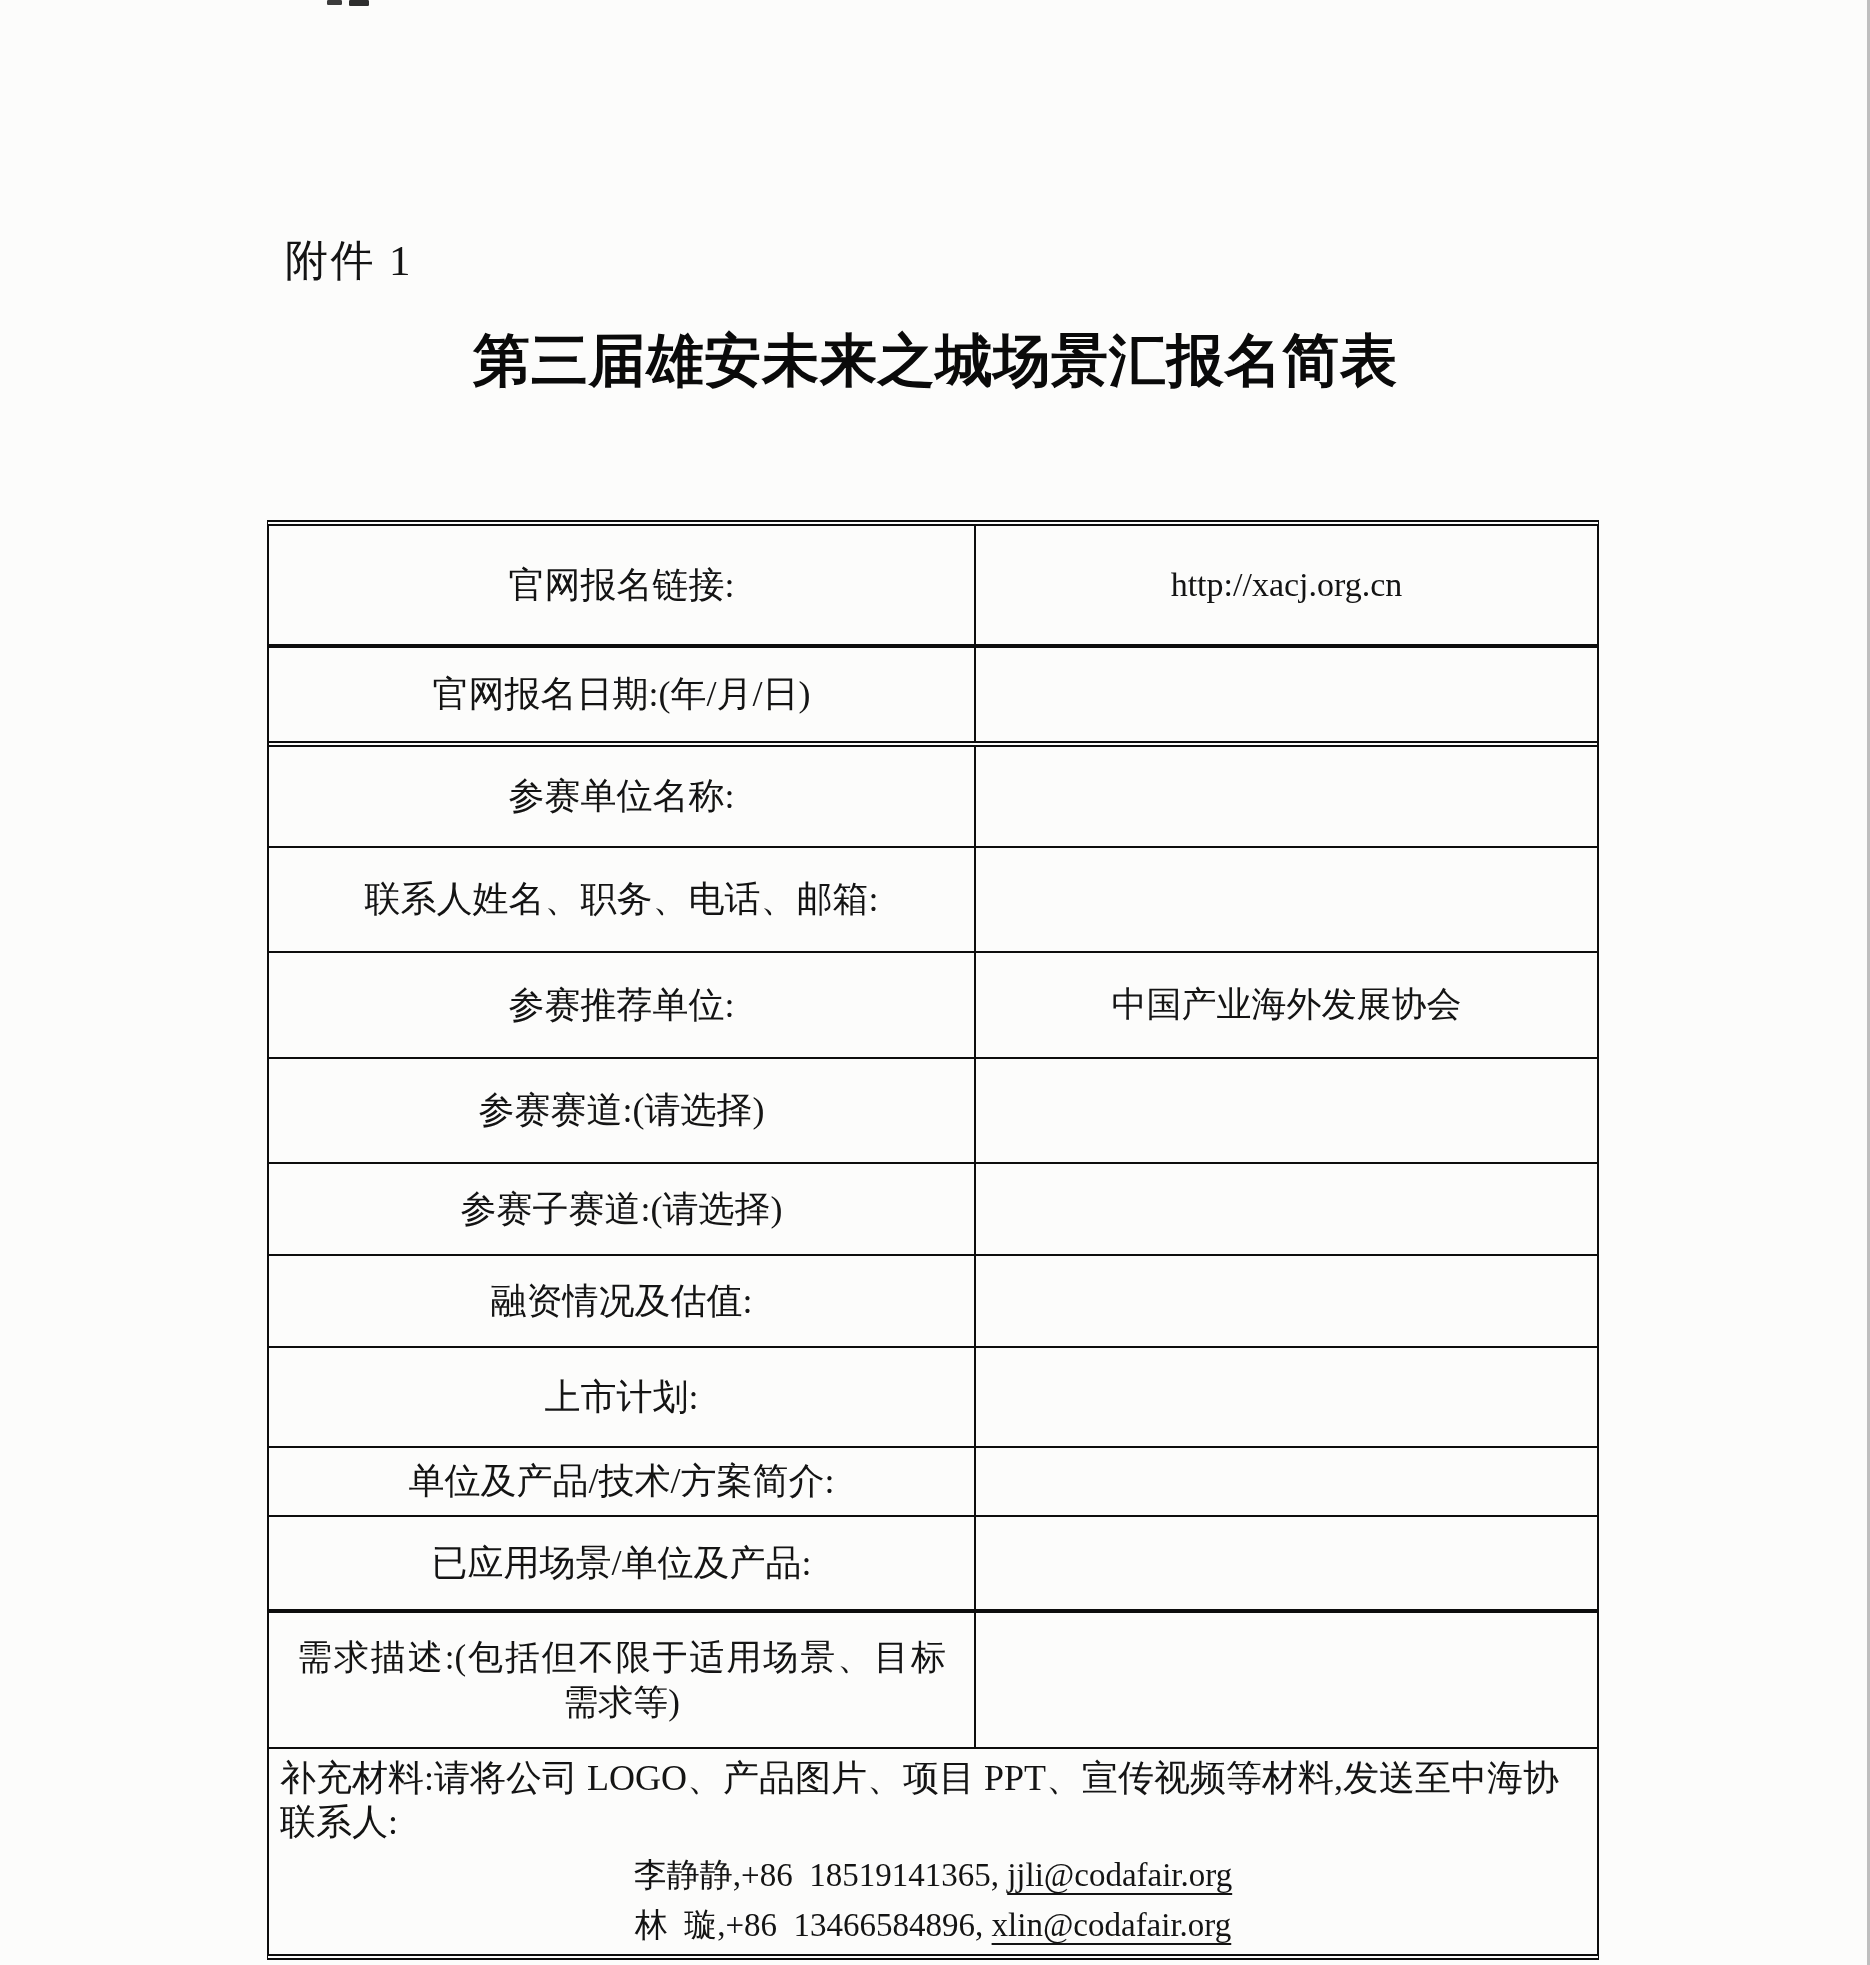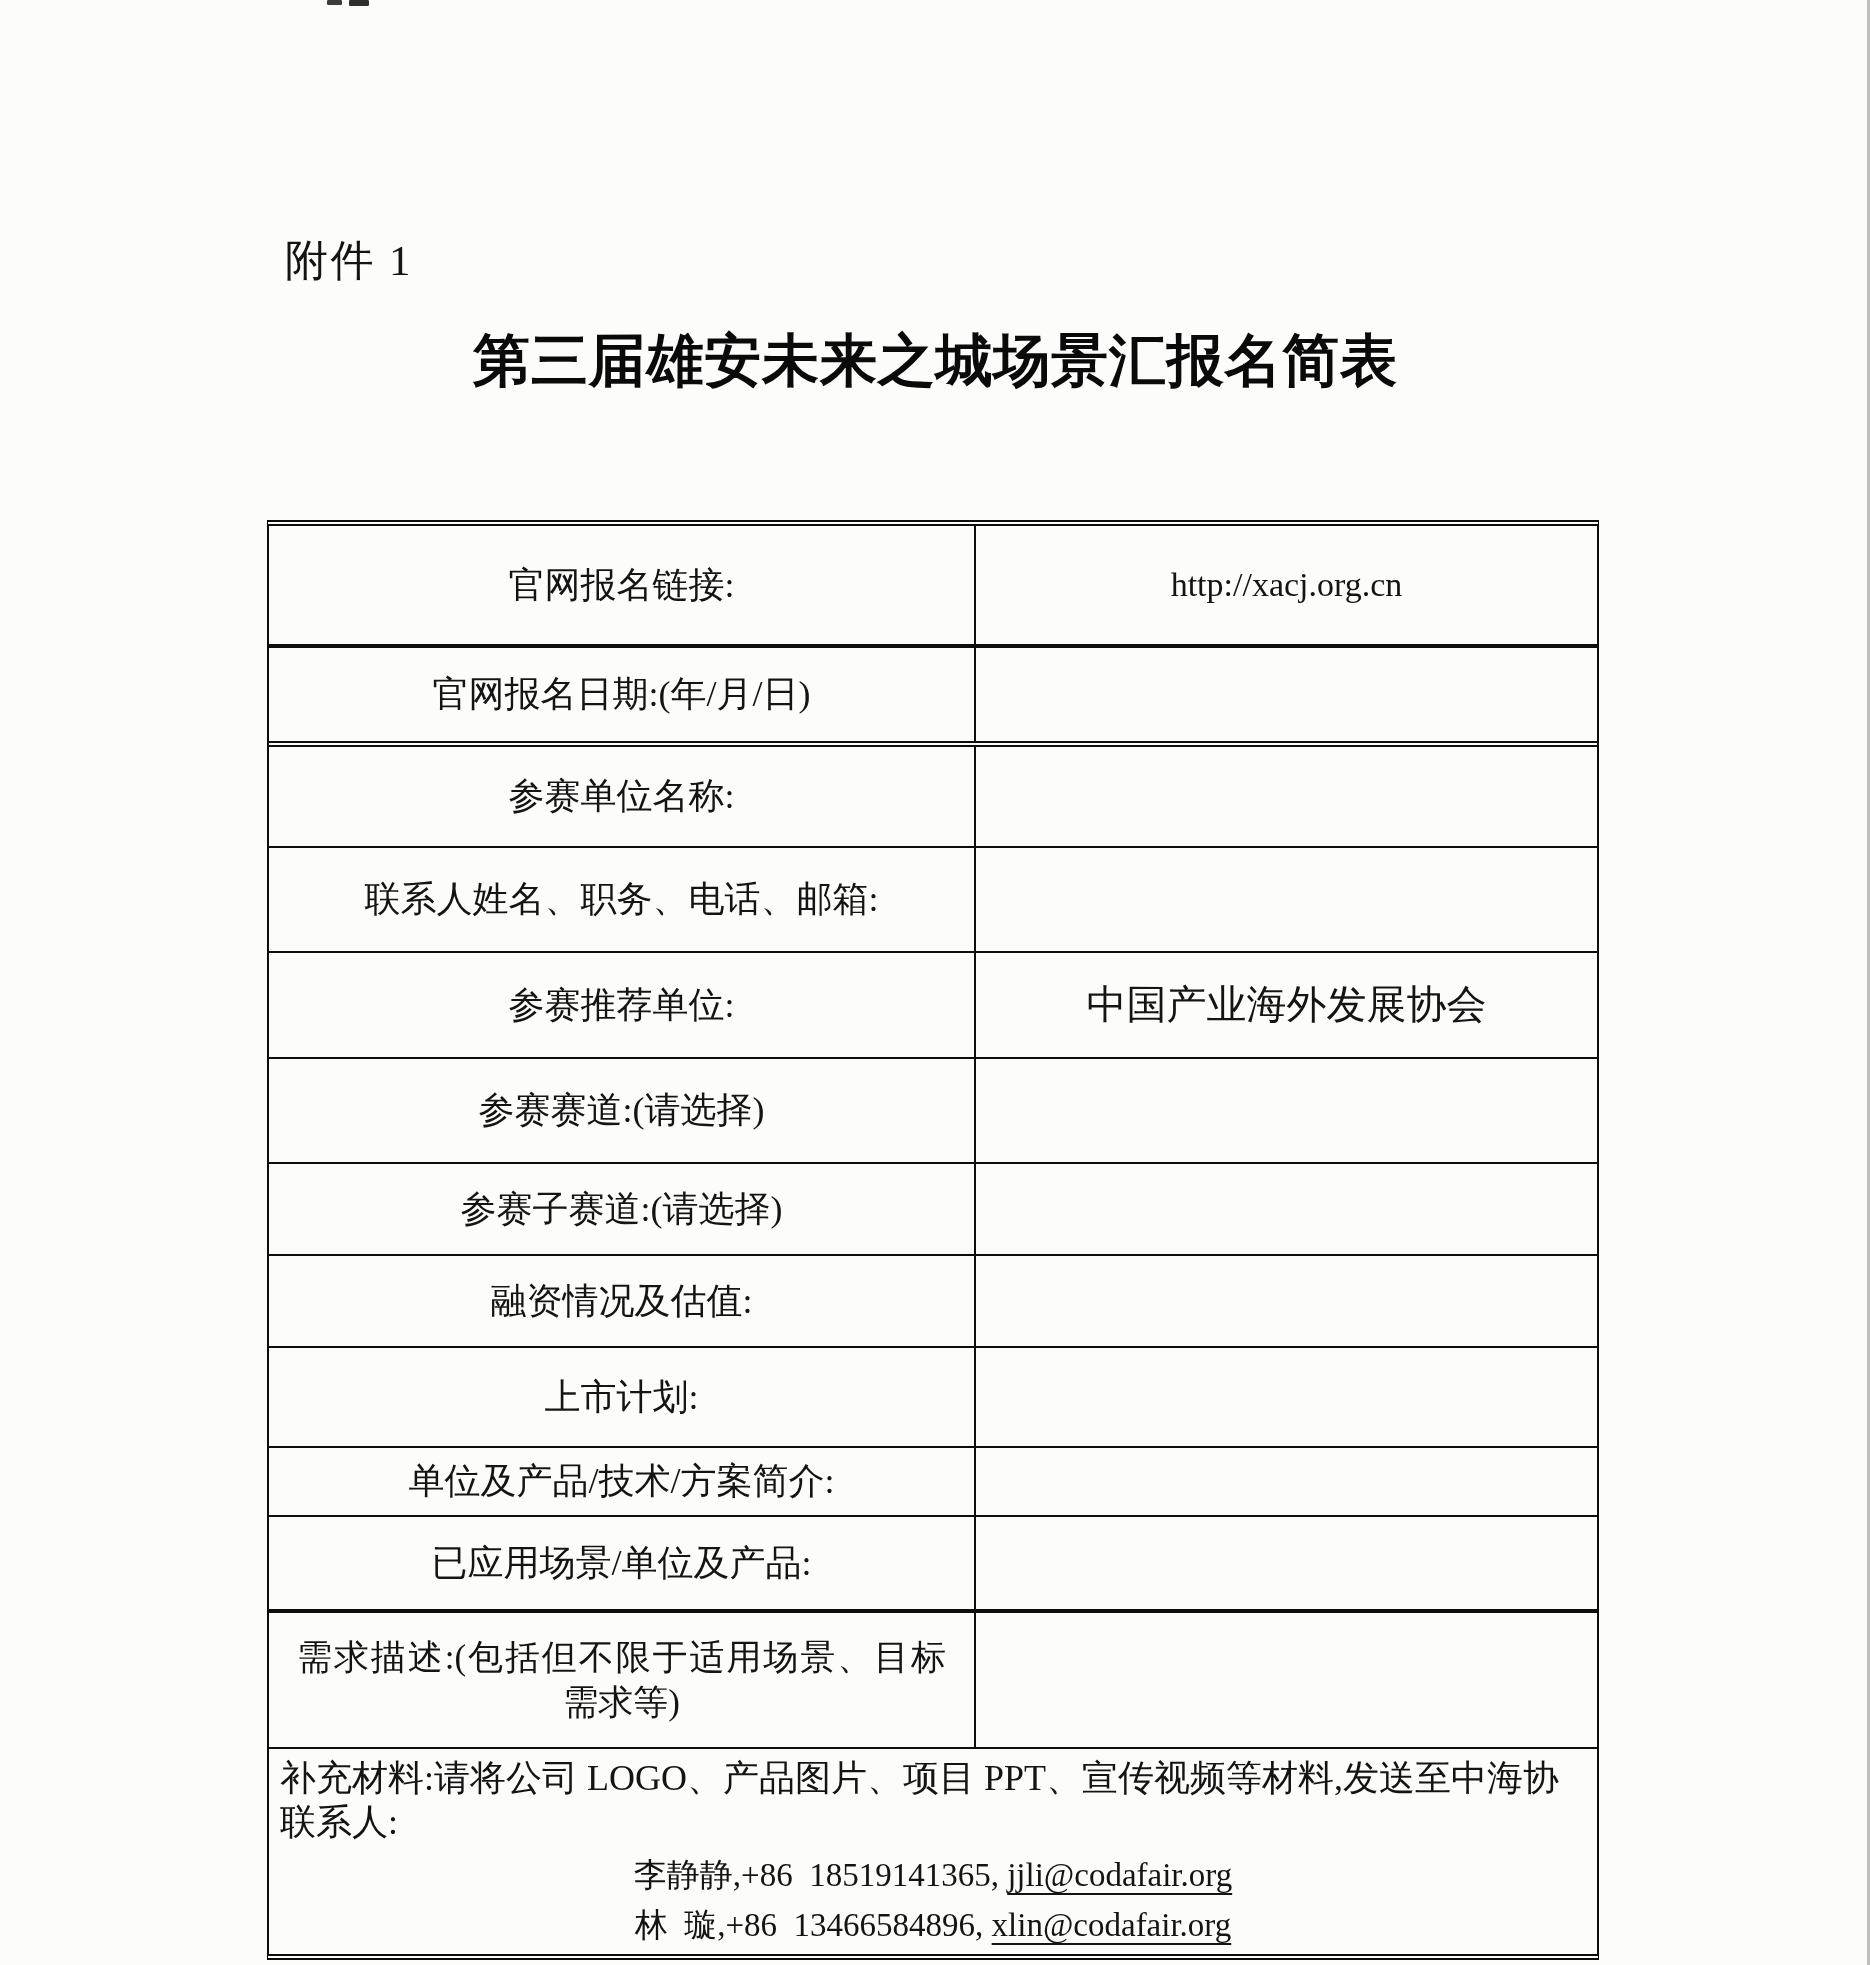--- a/index.html
+++ b/index.html
@@ -44,21 +44,21 @@
   .cell-label {
     box-sizing: border-box; width: 707px; flex: 0 0 707px;
     border-right: 2.8px solid #0d0d0d;
     display: flex; align-items: center; justify-content: center;
     text-align: center; font-size: 36px; line-height: 1.25;
     padding: 3.9px 9.4px;
   }
   .cell-value {
     box-sizing: border-box; flex: 1 1 auto;
     display: flex; align-items: center; justify-content: center;
-    text-align: center; font-size: 40px; line-height: 1.25;
+    text-align: center; font-size: 35px; line-height: 1.25;
     padding: 3.9px 9.4px;
   }
   .cell-value.url { font-size: 34px; }
 
   
   .cell-demand {
     box-sizing: border-box; width: 707px; flex: 0 0 707px;
     border-right: 2.8px solid #0d0d0d;
     display: flex; flex-direction: column; justify-content: center;
     font-size: 35px; line-height: 1.3; padding: 7px 28px;

